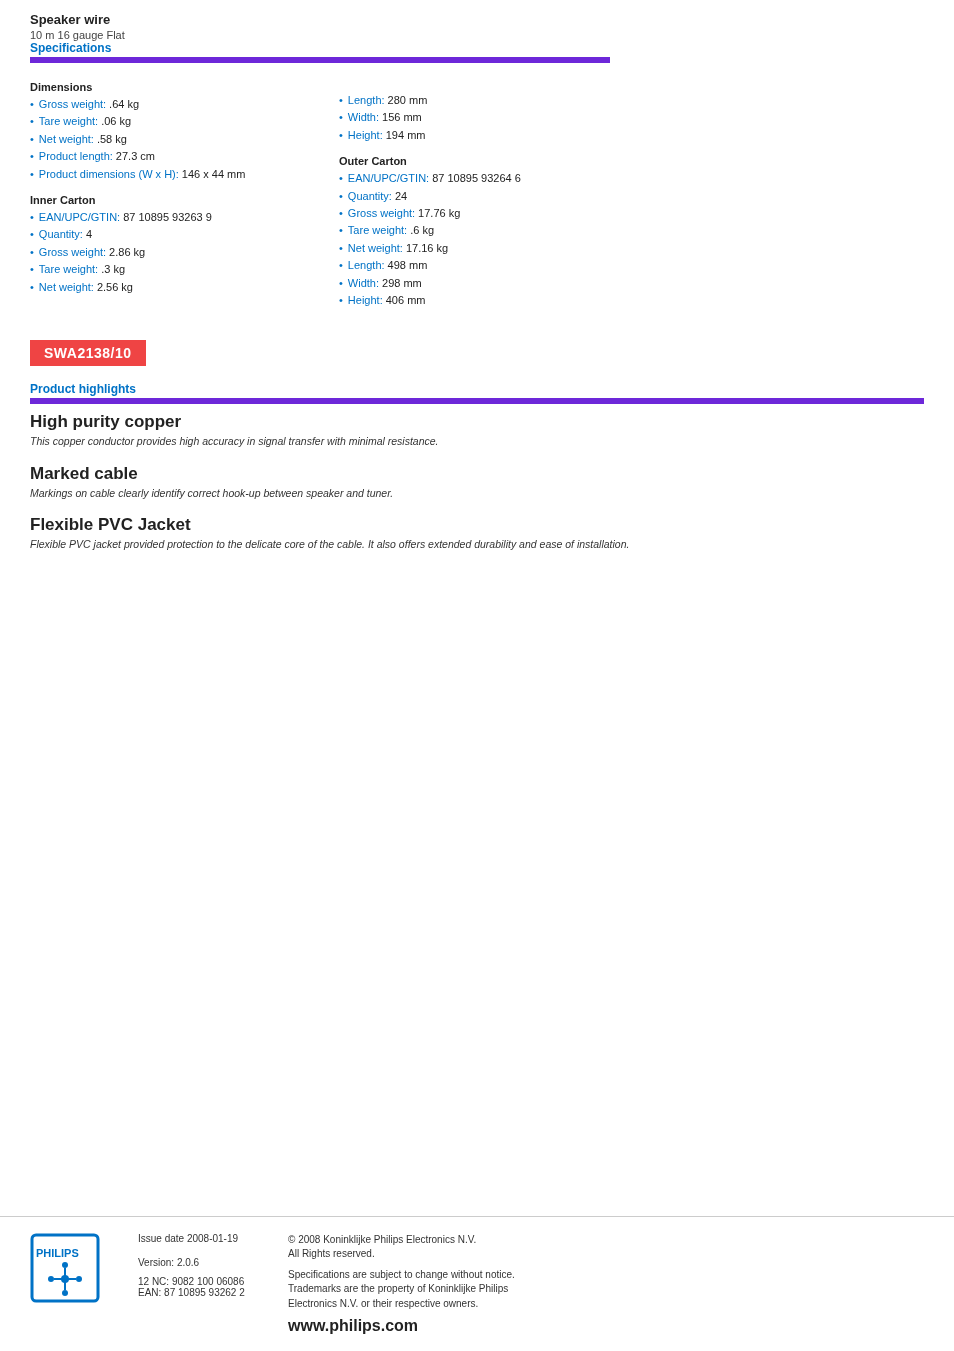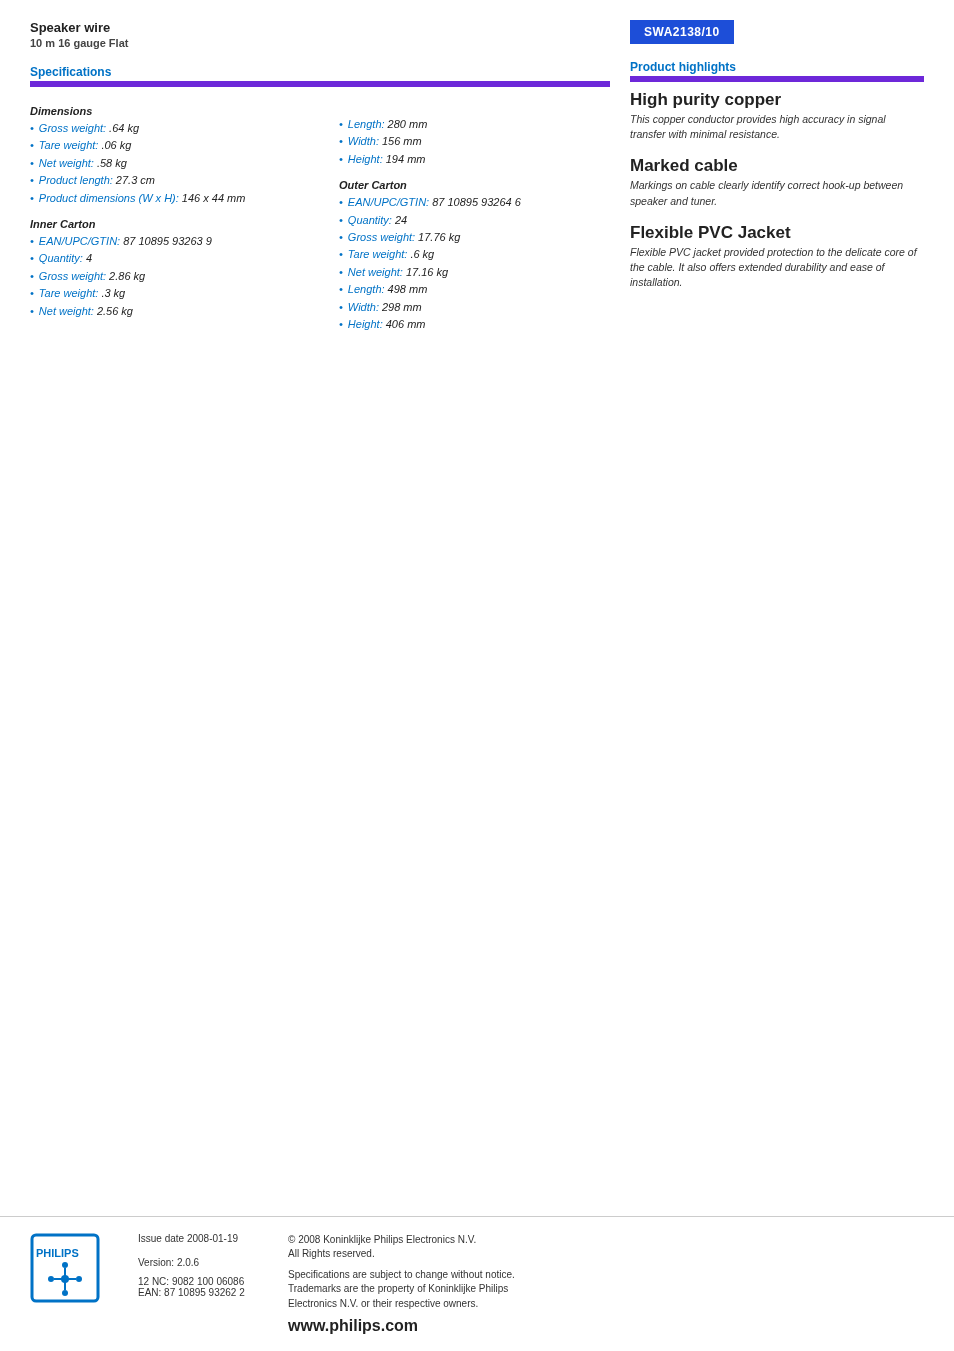--- a/index.html
+++ b/index.html
@@ -6,41 +6,41 @@
     body {
       font-family: Arial, Helvetica, sans-serif;
       font-size: 11px;
       color: #222;
       background: #fff;
       width: 954px;
       min-height: 1351px;
       position: relative;
     }
     .page-content {
-      padding: 20px 30px 0 30px;
+      padding: 12px 30px 0 30px;
       display: flex;
       gap: 20px;
+      flex-direction: column;
     }
     .left-column {
       width: 580px;
       flex-shrink: 0;
     }
     .right-column {
       flex: 1;
     }
     .product-title {
       font-size: 13px;
       font-weight: bold;
       margin-bottom: 2px;
     }
     .product-subtitle {
       font-size: 11px;
       color: #444;
-      margin-bottom: 16px;
-      font-weight: bold;
+      margin-bottom: 0;
     }
     .section-heading {
       color: #0072c6;
       font-size: 12px;
       font-weight: bold;
       border-bottom: 6px solid #6d28d9;
       padding-bottom: 2px;
       margin-bottom: 8px;
     }
     .sub-heading {
@@ -68,23 +68,23 @@
     .spec-label {
       color: #0072c6;
       margin-right: 3px;
       white-space: nowrap;
     }
     .spec-value {
       color: #222;
     }
     
     .product-id-box {
-      background: #1d4ed8;
+      background: #ef4444;
       color: #fff;
-      font-size: 12px;
+      font-size: 14px;
       font-weight: bold;
       padding: 5px 14px;
       display: inline-block;
       margin-bottom: 16px;
       letter-spacing: 0.5px;
     }
     .highlight-section {
       margin-bottom: 14px;
     }
     .highlight-title {
@@ -95,21 +95,20 @@
     .highlight-desc {
       font-style: italic;
       font-size: 10.5px;
       color: #333;
       line-height: 1.45;
     }
     
     .specs-columns {
       display: flex;
       gap: 38px;
-      font-style: italic;
     }
     .specs-col {
       flex: 1;
     }
     
     .footer {
       position: absolute;
       bottom: 0;
       left: 0;
       right: 0;

